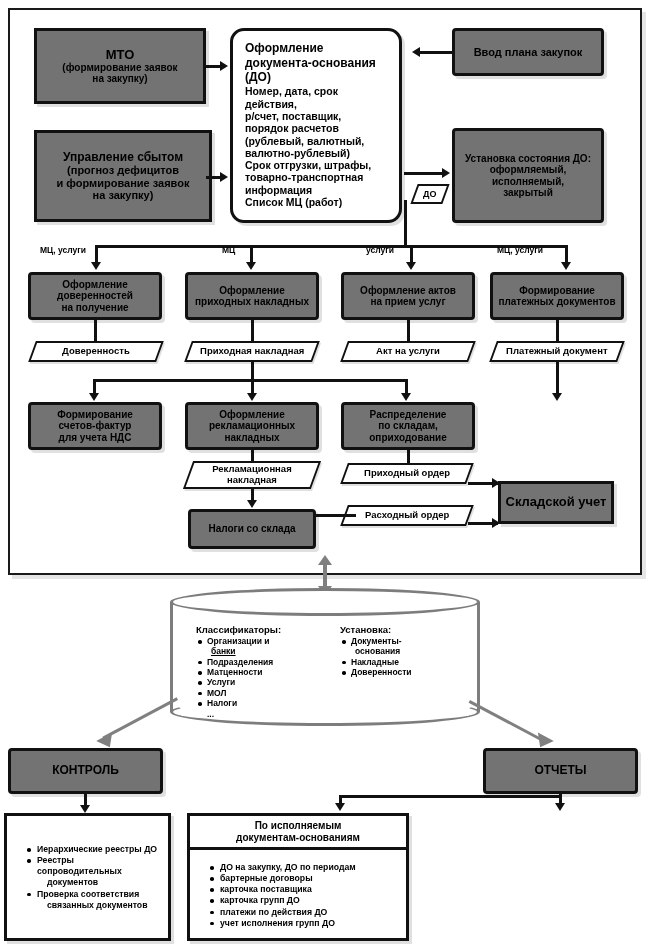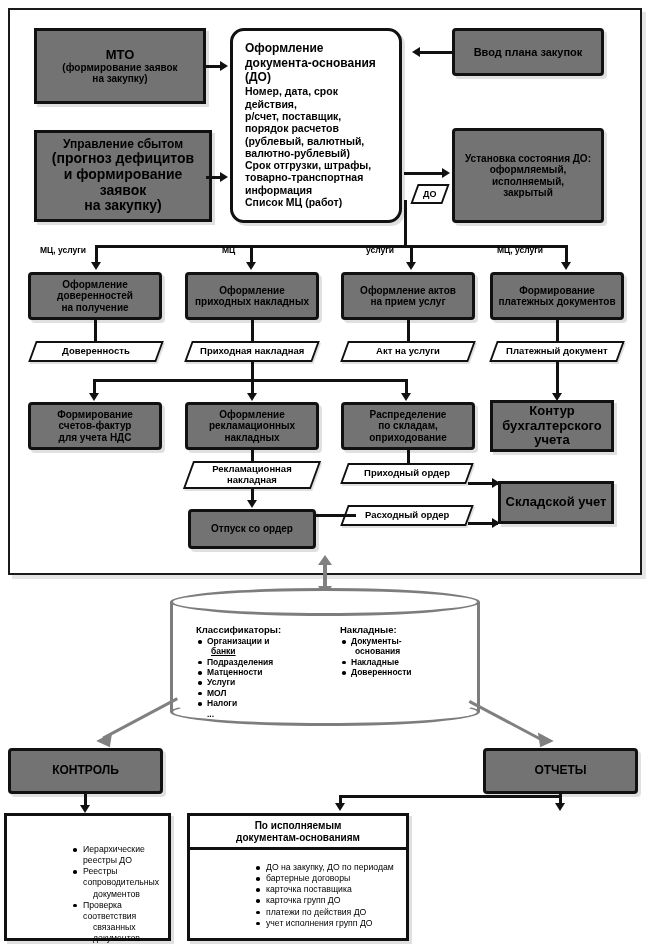--- a/index.html
+++ b/index.html
@@ -38,21 +38,21 @@
     color:#000;
     box-shadow:3px 3px 0 rgba(0,0,0,.12);
   }
   .box.rnd{border-radius:4px;}
   .box.sq{border-radius:0;}
   .box .inner{padding:2px 4px;width:100%;}
 
   .b-bold{font-weight:bold;}
   .t11{font-size:11px;}
   .t10{font-size:10px;}
-  .t9{font-size:14px;}
+  .t9{font-size:11px;}
   .t12{font-size:12px;}
   .t13{font-size:13px;}
 
   
   .do-box{
     border:3px solid #111;border-radius:14px;background:#fff;
     box-shadow:3px 3px 0 rgba(0,0,0,.12);
     padding:10px 10px 8px 12px;
     box-sizing:border-box;
     color:#000;
@@ -148,23 +148,22 @@
     box-shadow:3px 3px 0 rgba(0,0,0,.12);
     box-sizing:border-box;
   }
   .lpanel .hdr{
     border-bottom:3px solid #111;
     font-weight:bold;font-size:10px;text-align:center;
     padding:4px 4px;line-height:1.15;
   }
   .lpanel ul{margin:0;padding:0;list-style:none;}
   .lpanel li{
-    font-size:8.7px;font-weight:normal;line-height:1.28;position:relative;
+    font-size:8.7px;font-weight:bold;line-height:1.28;position:relative;
     padding-left:0;
-    margin-left:46px;
   }
   .lpanel li:before{
     content:"";position:absolute;left:-10px;top:4px;
     width:3.5px;height:3.5px;border-radius:50%;background:#000;
   }
   .lpanel li.cont:before{display:none;}
   .lbody{padding:10px 8px 8px 8px;}
   .lbody ul{padding-left:22px;}
 </style>
 </head>
@@ -327,37 +326,30 @@
     </div>
   </div>
   <div class="abs box rnd" style="left:341px;top:402px;width:134px;height:48px;">
     <div class="inner">
       <div class="b-bold t10">Распределение</div>
       <div class="b-bold t10">по складам,</div>
       <div class="b-bold t10">оприходование</div>
     </div>
   </div>
 
-  <div class="abs box sq" style="left:490px;top:400px;width:124px;height:52px;">
-    <div class="inner">
-      <div class="b-bold t13">Контур</div>
-      <div class="b-bold t13">бухгалтерского</div>
-      <div class="b-bold t13">учета</div>
-    </div>
-  </div>
 
   <div class="abs ln lnv" style="left:251px;top:450px;height:12px;"></div>
   <div class="abs para" style="left:188px;top:461px;width:128px;height:28px;">
     <span class="b-bold"><span>Рекламационная</span><br><span>накладная</span></span>
   </div>
   <div class="abs ln lnv" style="left:251px;top:489px;height:14px;"></div>
   <div class="abs arrow-d" style="left:247px;top:500px;"></div>
 
   <div class="abs box rnd" style="left:188px;top:509px;width:128px;height:40px;">
-    <div class="inner b-bold t10">Отпуск со ордер</div>
+    <div class="inner b-bold t10">Налоги со склада</div>
   </div>
 
   <div class="abs ln lnv" style="left:407px;top:450px;height:14px;"></div>
   <div class="abs para" style="left:344px;top:463px;width:126px;height:21px;">
     <span class="b-bold">Приходный ордер</span>
   </div>
   <div class="abs para" style="left:344px;top:505px;width:126px;height:21px;">
     <span class="b-bold">Расходный ордер</span>
   </div>
 
@@ -389,21 +381,21 @@
           <li class="nodot" style="padding-left:4px;text-decoration:underline;">банки</li>
           <li>Подразделения</li>
           <li>Матценности</li>
           <li>Услуги</li>
           <li>МОЛ</li>
           <li>Налоги</li>
           <li class="nodot">...</li>
         </ul>
       </div>
       <div class="cyl-col" style="width:116px;">
-        <div class="hd">Накладные:</div>
+        <div class="hd">Установка:</div>
         <ul>
           <li>Документы-</li>
           <li class="nodot" style="padding-left:4px;">основания</li>
           <li>Накладные</li>
           <li>Доверенности</li>
         </ul>
       </div>
     </div>
   </div>
 

